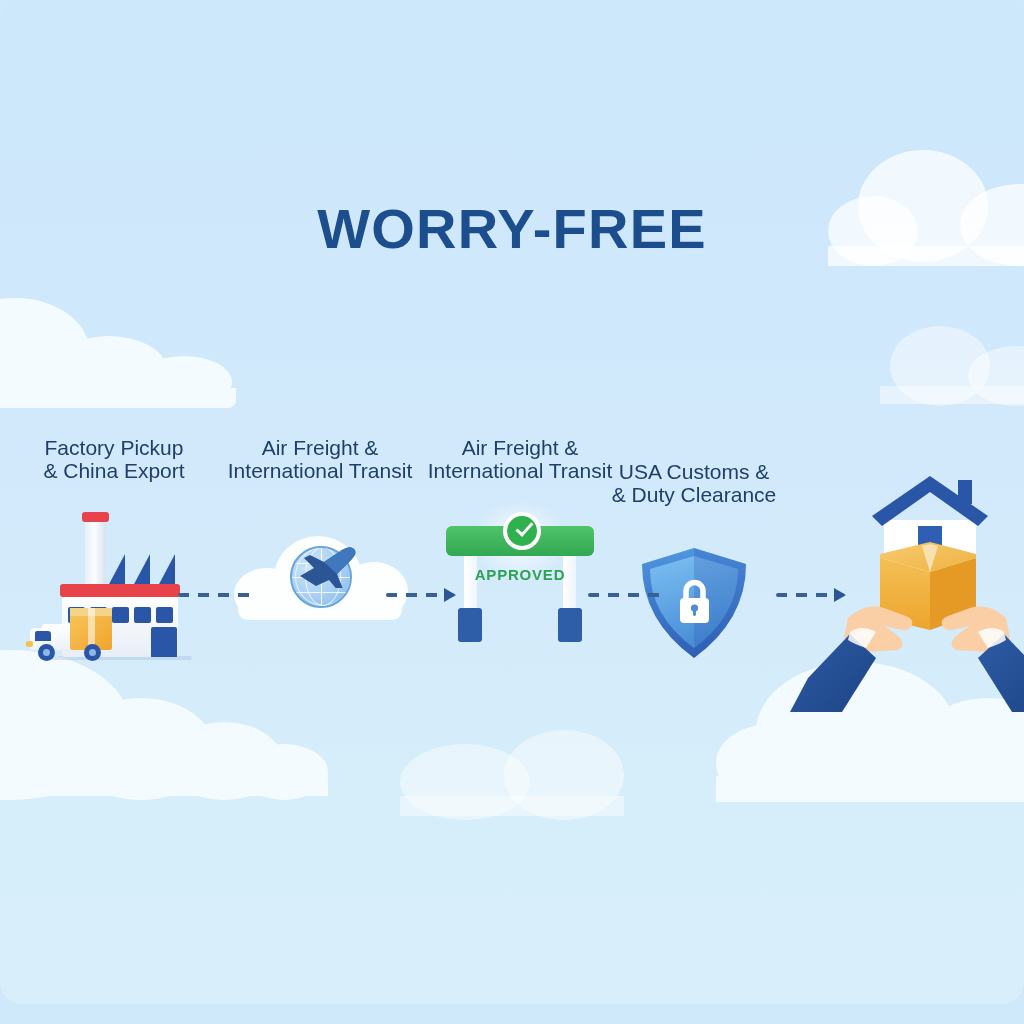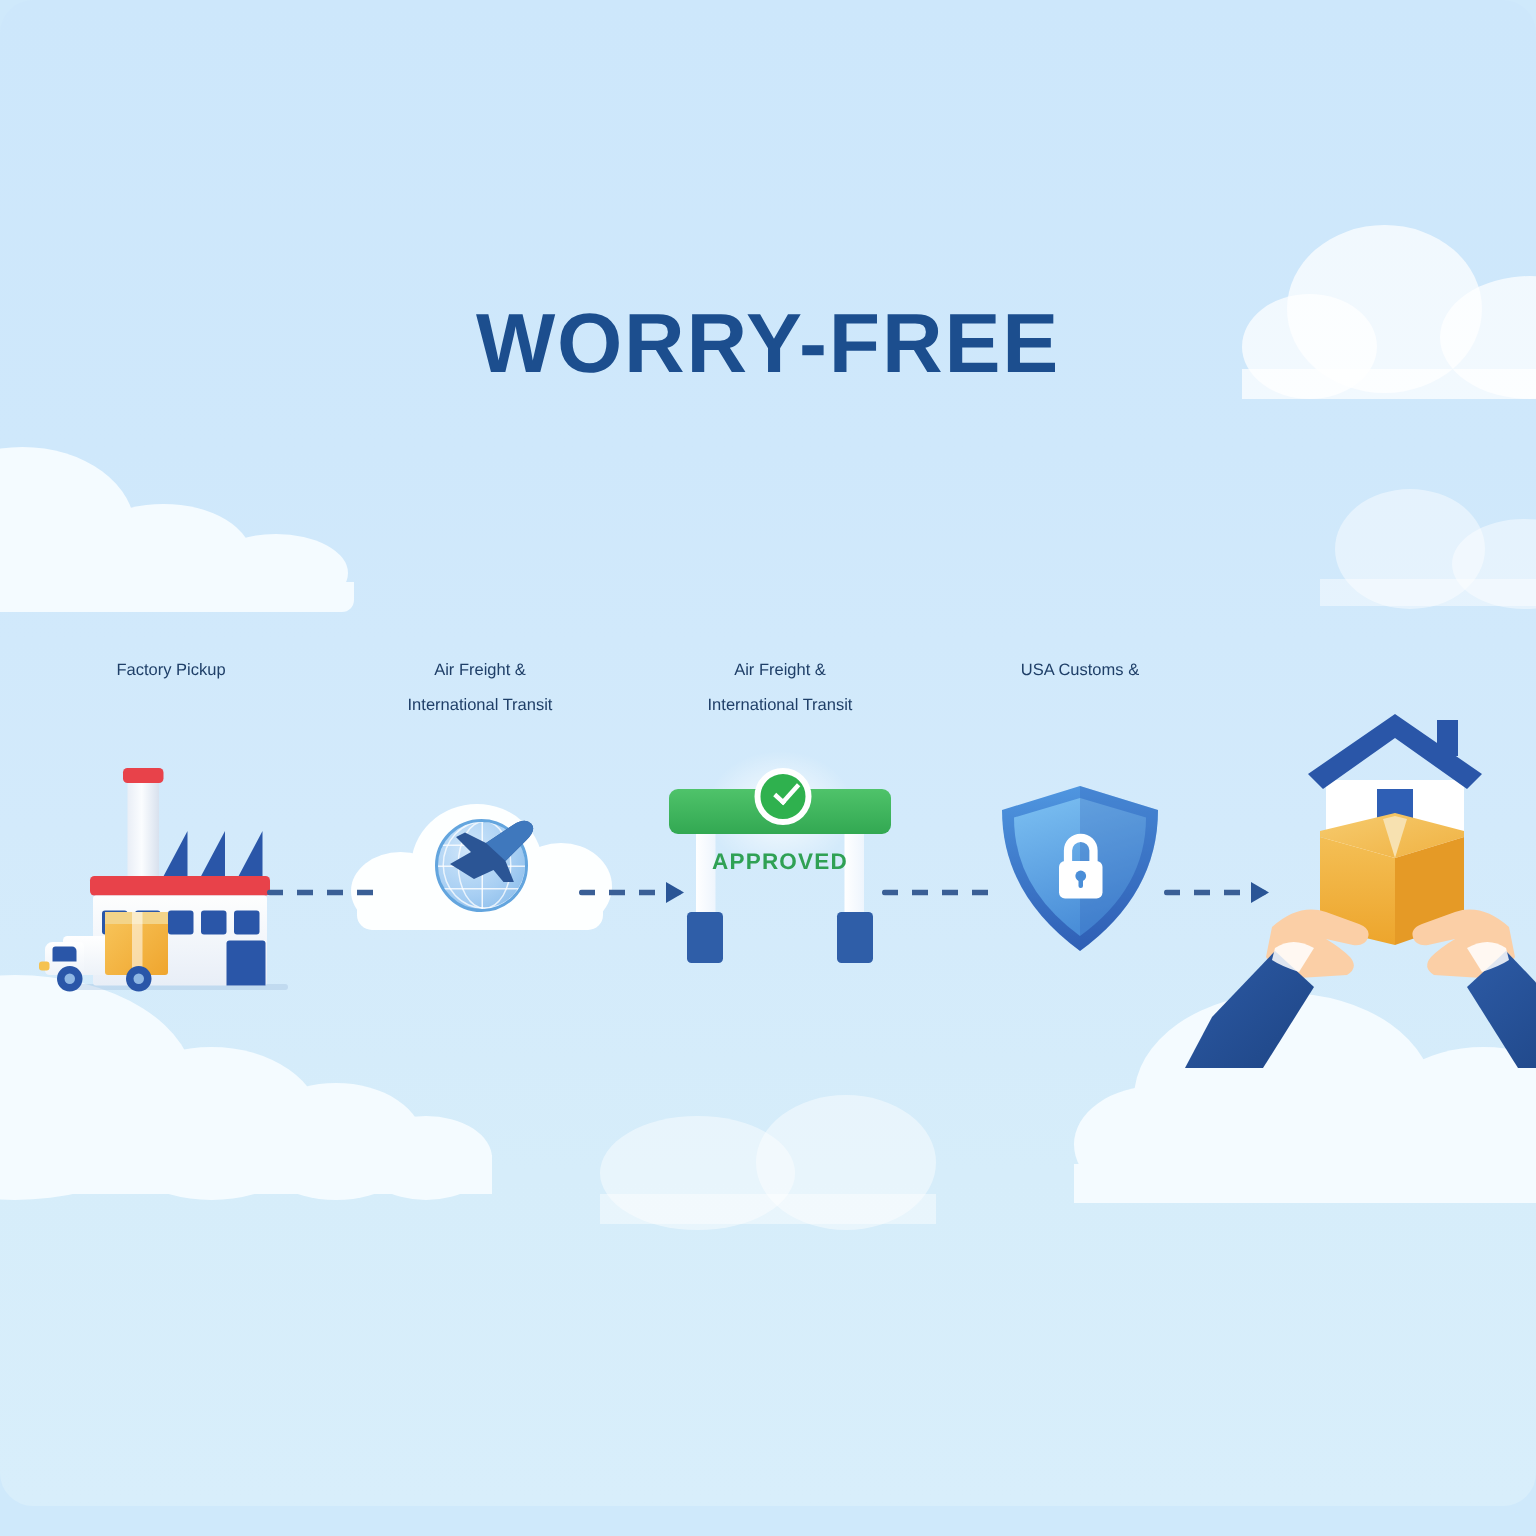--- a/index.html
+++ b/index.html
@@ -89,21 +89,21 @@
     width: 204px;
     height: 240px;
   }
   .step-label {
     position: absolute;
     top: 0;
     left: 0;
     width: 204px;
     text-align: center;
     color: #1f3f68;
-    font-size: 11px;
+    font-size: 21px;
     line-height: 23px;
     font-family: "Liberation Sans", sans-serif;
   }
   .step-label .l2 { display: block; }
   .step-icon {
     position: absolute;
     top: 62px;
     left: 0;
     width: 204px;
     height: 178px;
@@ -263,20 +263,21 @@
   <div class="connector" style="left:776px; width:68px;">
     <div class="dashes"></div>
     <div class="head"></div>
   </div>
 
   <div id="steps">
 
     <div class="step" style="left:12px;">
       <div class="step-label">
         <span>Factory Pickup</span>
+        <span class="l2">&amp; China Export</span>
       </div>
       <div class="step-icon">
         <div class="factory">
           <div class="fx fground"></div>
           <div class="fx chimney"></div>
           <div class="fx chimney-cap"></div>
           <div class="fx saw" style="left:96px; top:56px;"></div>
           <div class="fx saw" style="left:121px; top:56px;"></div>
           <div class="fx saw" style="left:146px; top:56px;"></div>
           <div class="fx roofband"></div>
@@ -344,23 +345,24 @@
           <div class="gate-check">
             <div class="tick"></div>
           </div>
           <div class="gate-foot" style="left:40px;"></div>
           <div class="gate-foot" style="left:140px;"></div>
           <div class="gate-approved nosel">APPROVED</div>
         </div>
       </div>
     </div>
 
-    <div class="step" style="left:618px;">
+    <div class="step" style="left:592px;margin-top:24px;">
       <div class="step-label">
         <span>USA Customs &amp;</span>
+        <span class="l2">&amp; Duty Clearance</span>
       </div>
       <div class="step-icon">
         <svg class="shield" viewBox="0 0 204 178">
           <defs>
             <linearGradient id="shGrad" x1="0" y1="0" x2="0" y2="1">
               <stop offset="0%" stop-color="#4f96e0"></stop>
               <stop offset="100%" stop-color="#2f5fb5"></stop>
             </linearGradient>
             <linearGradient id="shInner" x1="0" y1="0" x2="0.3" y2="1">
               <stop offset="0%" stop-color="#7cc0f2"></stop>

